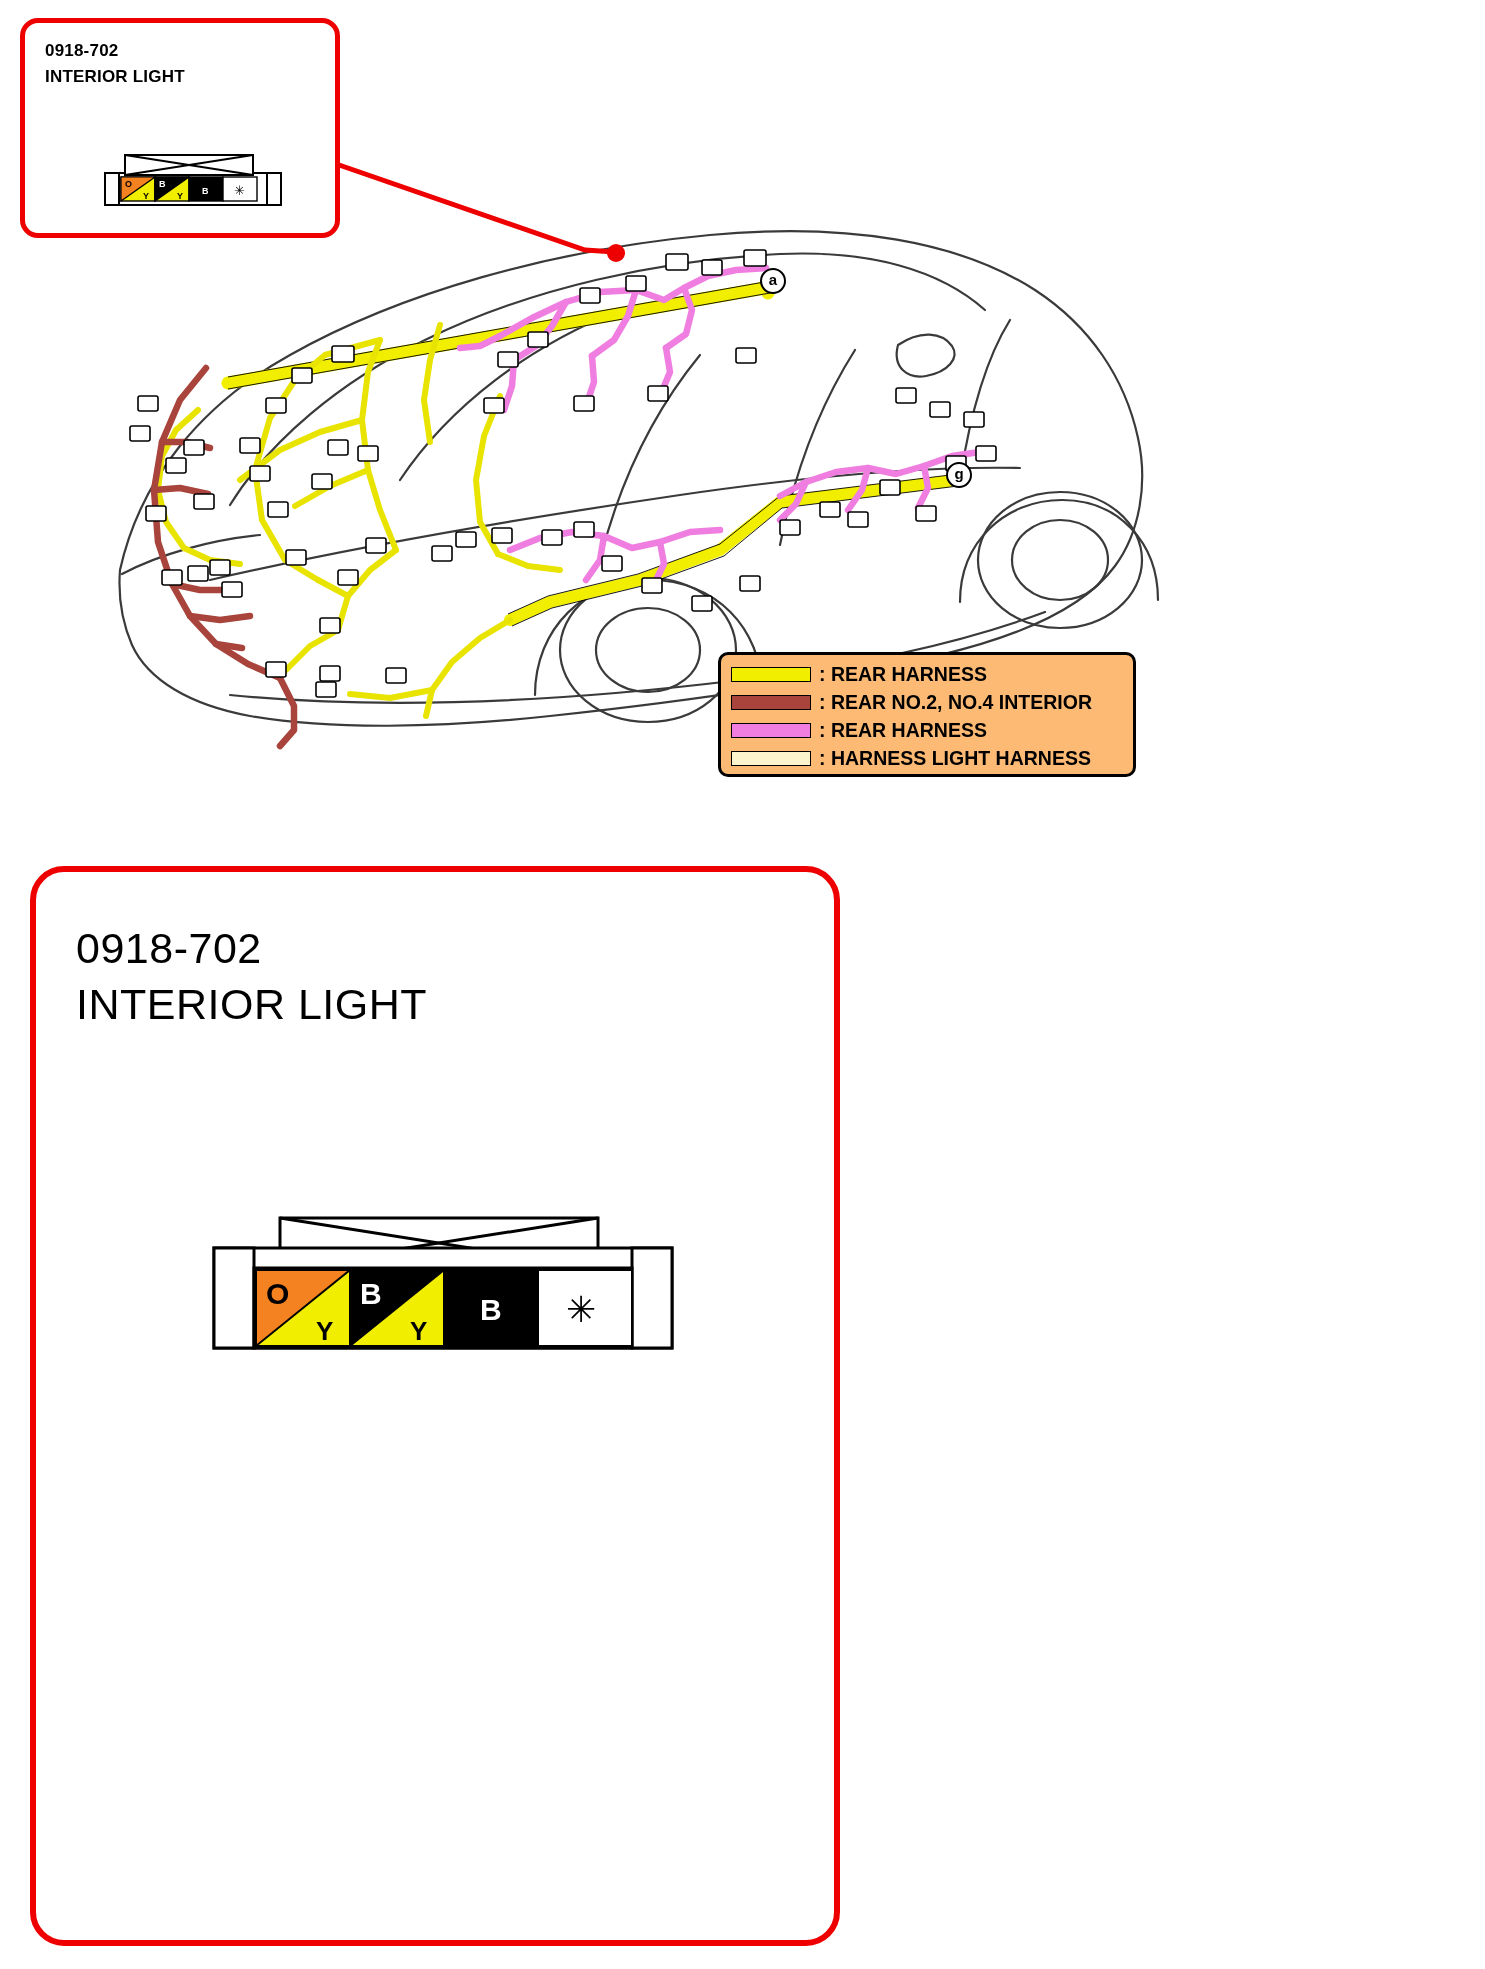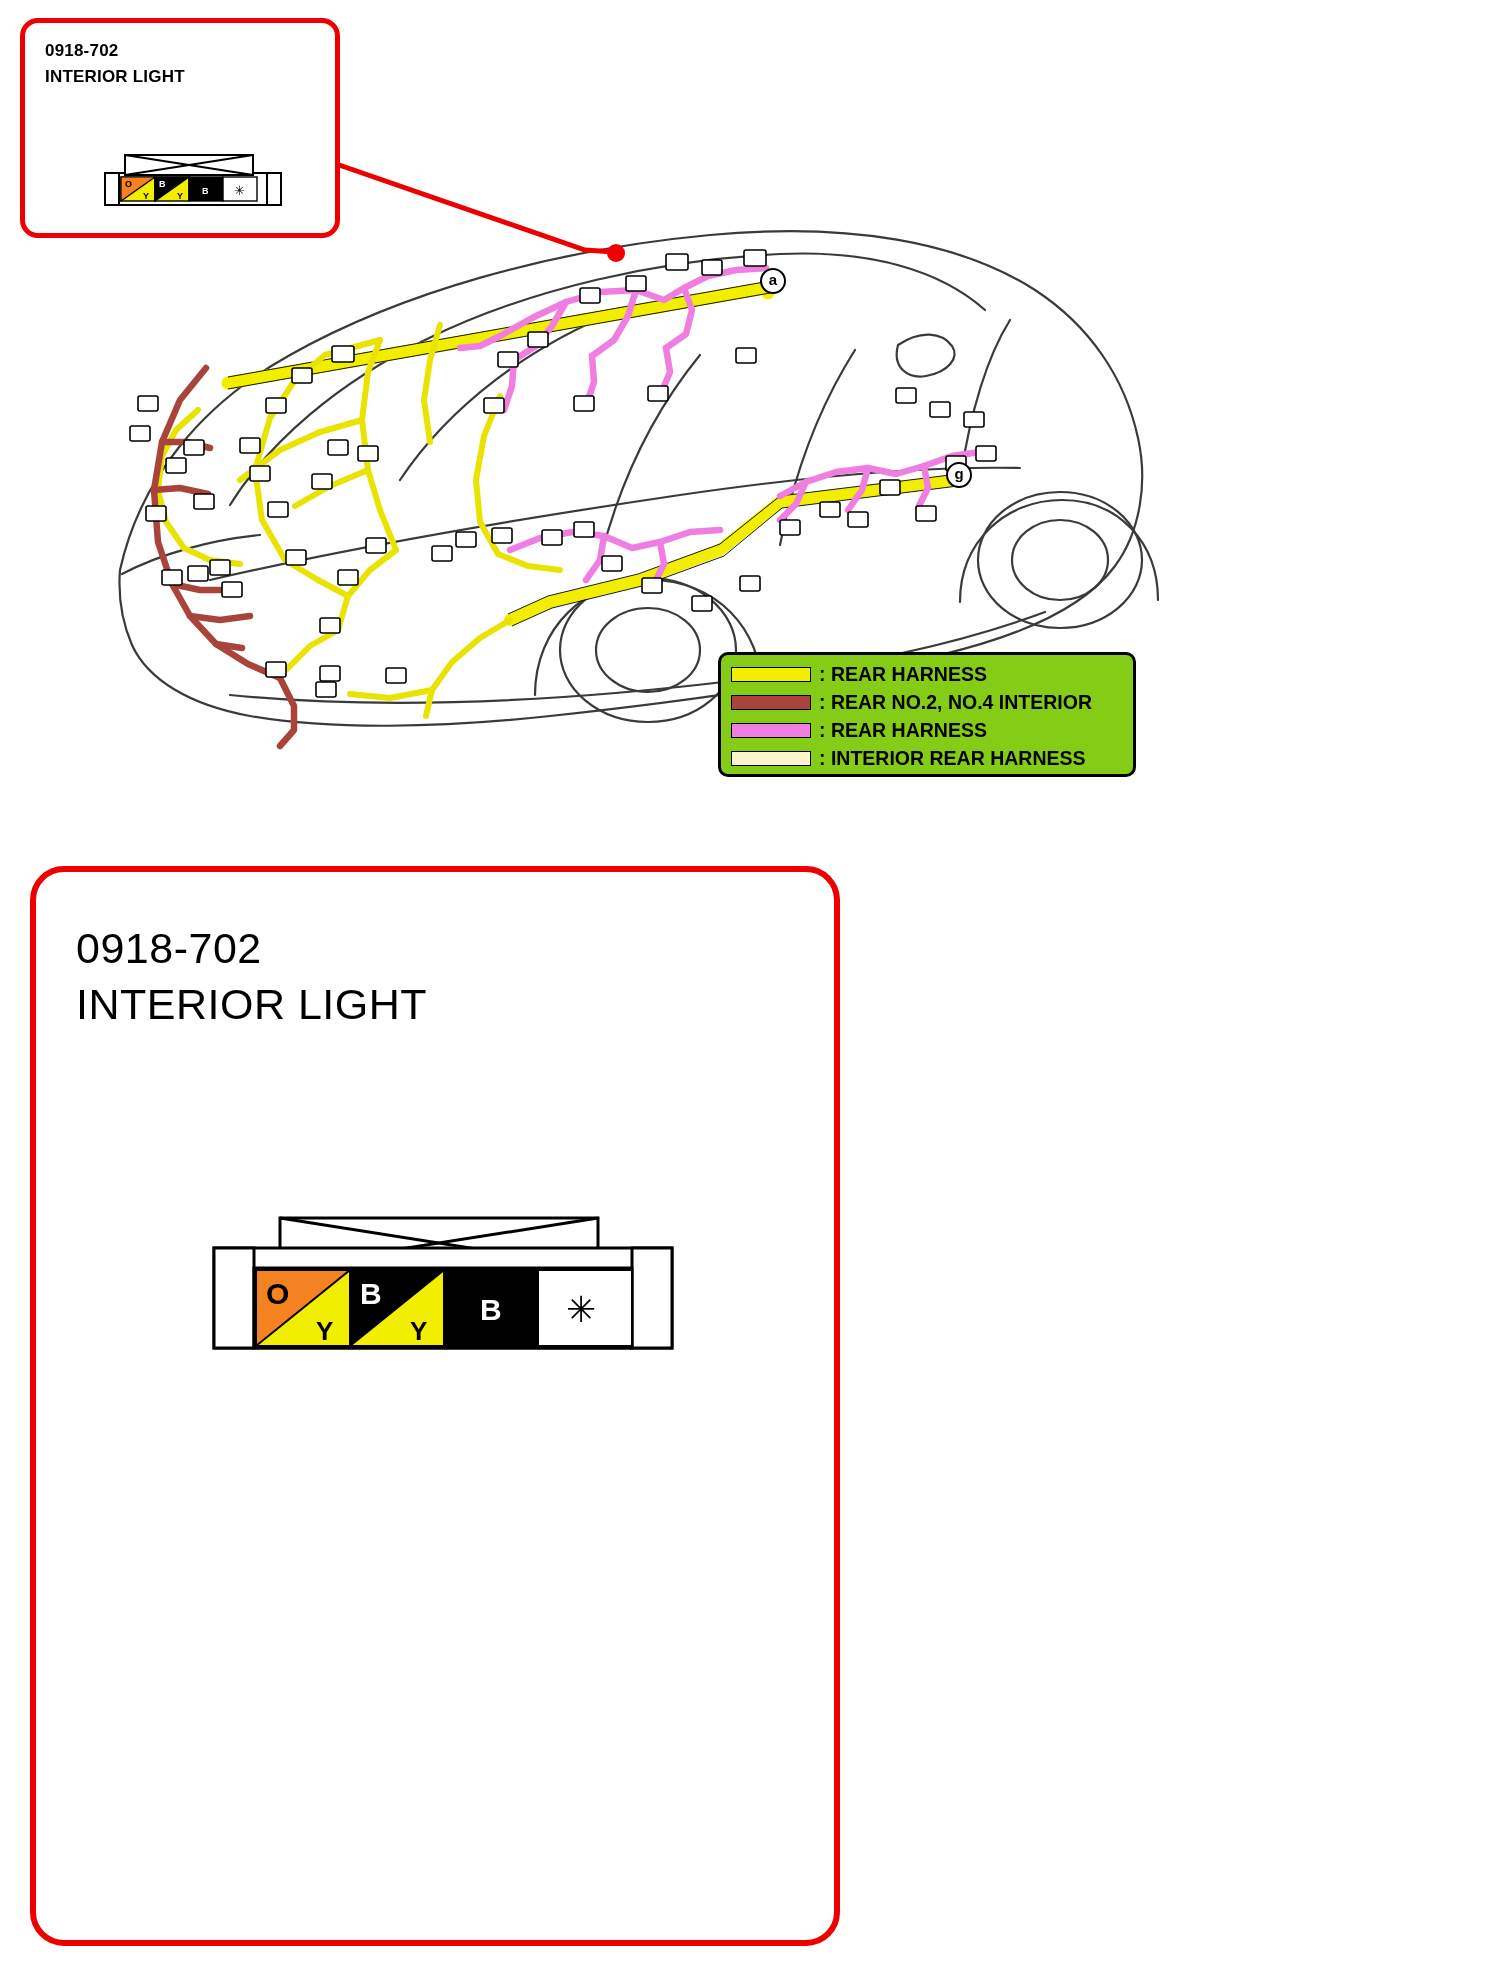--- a/index.html
+++ b/index.html
@@ -74,21 +74,21 @@
 
   
   #legend {
     position: absolute;
     left: 718px;
     top: 652px;
     width: 418px;
     height: 125px;
     border: 3px solid #000000;
     border-radius: 10px;
-    background: #84cc16;
+    background: #fdba74;
     box-sizing: border-box;
     padding: 5px 0 0 0;
     z-index: 4;
   }
   .legend-row {
     display: flex;
     align-items: center;
     height: 28px;
     padding-left: 10px;
   }
@@ -370,21 +370,21 @@
   <div class="legend-row">
     <span class="legend-swatch" style="background:#a8443c"></span>
     <span class="legend-text">: REAR NO.2, NO.4 INTERIOR</span>
   </div>
   <div class="legend-row">
     <span class="legend-swatch" style="background:#ef7ee0"></span>
     <span class="legend-text">: REAR HARNESS</span>
   </div>
   <div class="legend-row">
     <span class="legend-swatch" style="background:#fbf4cd"></span>
-    <span class="legend-text">: INTERIOR REAR HARNESS</span>
+    <span class="legend-text">: HARNESS LIGHT HARNESS</span>
   </div>
 </div>
 
 <div id="detail-panel">
   <div id="detail-code">0918-702</div>
   <div id="detail-name">INTERIOR LIGHT</div>
 
   <svg id="big-connector" viewBox="0 0 470 160">
 
     <rect x="72" y="6" width="318" height="50" fill="#ffffff" stroke="#000000" stroke-width="3"></rect>

